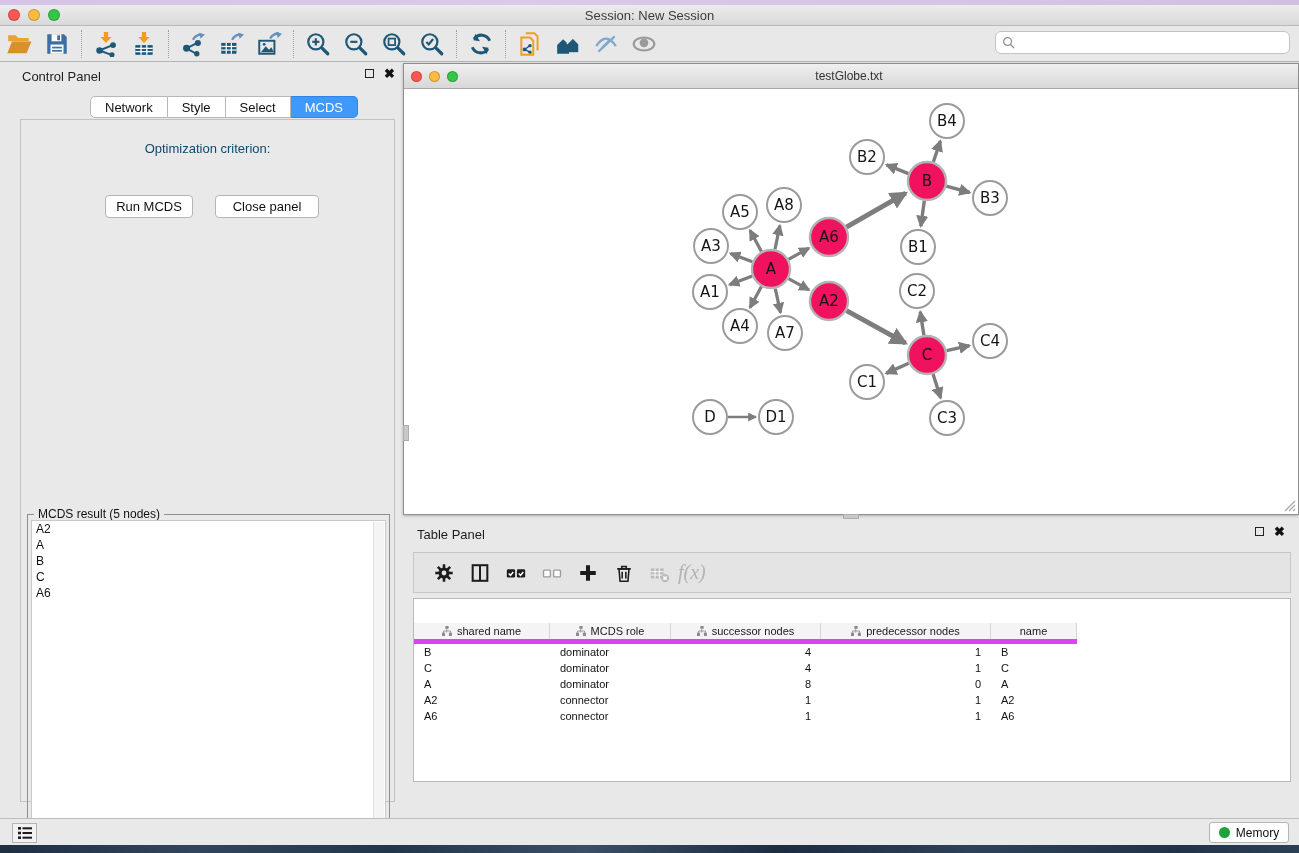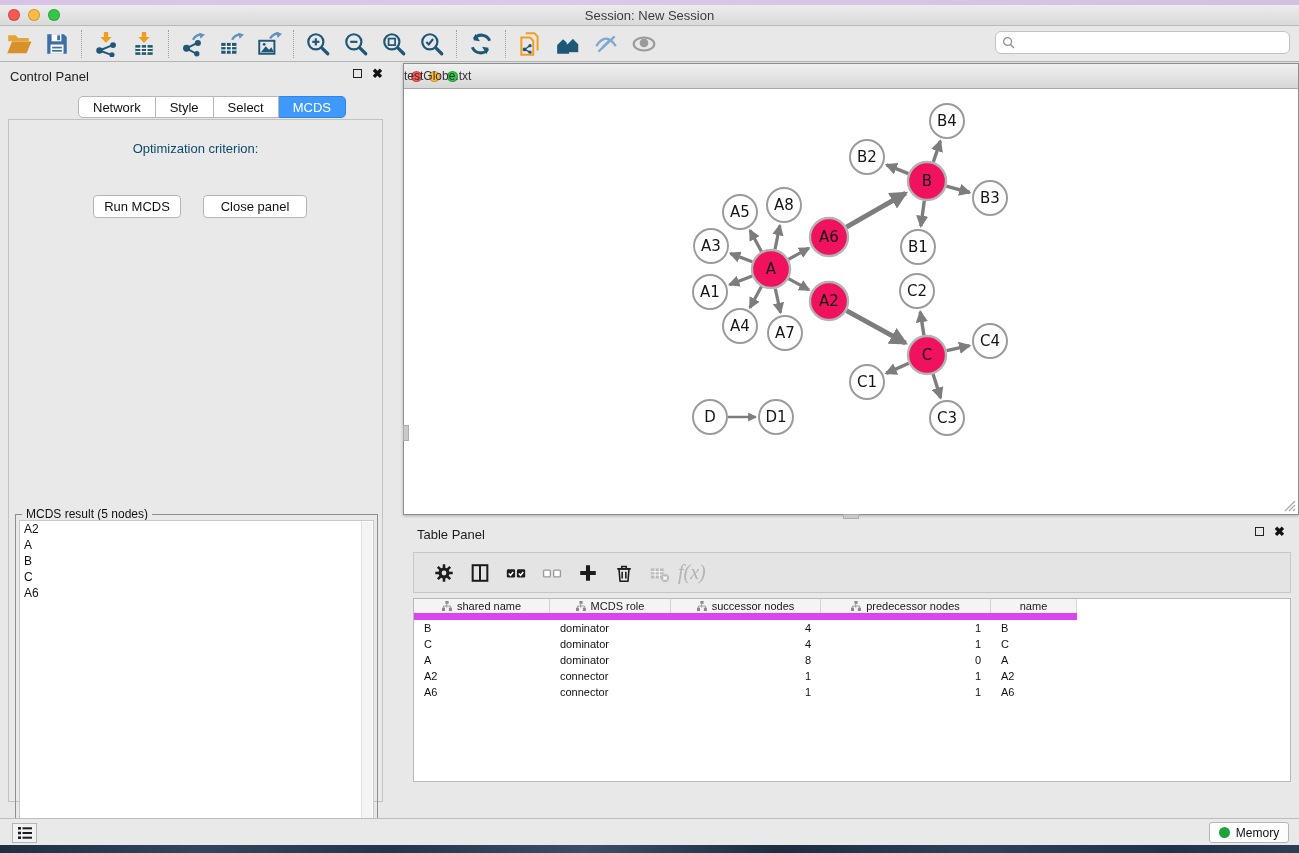--- a/index.html
+++ b/index.html
@@ -15,21 +15,21 @@
   #window-title { position:absolute; left:0; right:0; text-align:center; font-size:13px; color:#3c3c3c; }
 
   #toolbar { left:0; top:26px; width:1299px; height:36px; background:#e8e8e8; border-bottom:1px solid #b4b4b4; display:flex; align-items:center; }
   .tb-btn { width:38px; height:32px; display:flex; align-items:center; justify-content:center; }
   .tb-btn svg { width:26px; height:26px; }
   .tb-sep { width:1px; height:28px; border-left:1px dotted #9f9f9f; margin:0 5px; }
   #toolbar-search { position:absolute; left:995px; top:31px; width:295px; height:23px; background:#fff; border:1px solid #c3c3c3; border-radius:6px; display:flex; align-items:center; padding-left:6px; }
   #toolbar-search input { border:none; outline:none; flex:1; font-size:12px; background:transparent; height:100%; }
 
   
-  #control-panel { left:0; top:62px; width:391px; height:756px; background:#e8e8e8; }
+  #control-panel { left:12px; top:62px; width:391px; height:756px; background:#e8e8e8; }
   .panel-head { height:28px; display:flex; align-items:center; font-size:13px; color:#1d1d1d; padding-left:10px; position:relative; }
   .panel-ctrls { position:absolute; right:8px; top:7px; display:flex; gap:10px; align-items:center; }
   .float-box { width:9px; height:9px; border:1.6px solid #222; display:inline-block; }
   .close-x { font-size:13px; font-weight:bold; color:#111; line-height:9px; }
   #cp-tabs { position:absolute; left:78px; top:34px; display:flex; }
   .seg { height:22px; padding:0 14px; background:#fff; border:1px solid #b7b7b7; border-left:none; font-size:13px; color:#111; display:flex; align-items:center; }
   .seg:first-child { border-left:1px solid #b7b7b7; border-radius:5px 0 0 5px; }
   .seg:last-child { border-radius:0 5px 5px 0; }
   .seg.sel { background:#3f99fb; border-color:#2f84e8; color:#fff; }
   #cp-body { position:absolute; left:8px; top:57px; width:375px; height:683px; background:#e9e9e9; border:1px solid #c2c2c2; }
@@ -42,34 +42,34 @@
   #mcds-fieldset { position:absolute; left:6px; top:394px; width:363px; height:340px; border:1px solid #8f8f8f;padding-left:8px; }
   #mcds-legend { position:absolute; left:6px; top:-8px; background:#e9e9e9; padding:0 4px; font-size:12px; color:#111; }
   #mcds-list { position:absolute; left:3px; top:5px; width:355px; height:330px; background:#fff; border:1px solid #c9c9c9; overflow:hidden; }
   #mcds-list .sbar { position:absolute; right:1px; top:1px; width:11px; height:328px; background:#f4f4f4; border-left:1px solid #e0e0e0; }
   .mcds-item { font-size:12px; color:#111; padding:1px 0 1px 4px; line-height:14px; }
 
   
   #net-window { left:403px; top:63px; width:896px; height:452px; background:#fff; border:1px solid #8e8e8e; box-shadow:0 1px 3px rgba(0,0,0,.25); }
   #net-titlebar { height:25px; background:linear-gradient(#f0f0f0,#d7d7d7); border-bottom:1px solid #a8a8a8; display:flex; align-items:center; position:relative; }
   .tl2 { width:11px; height:11px; border-radius:50%; margin-left:7px; border:0.5px solid rgba(0,0,0,.2); }
-  #net-title { position:absolute; left:0; right:4px; font-size:12px; color:#333; }
+  #net-title { position:absolute; left:0; right:4px; text-align:center; font-size:12px; color:#333; }
   #net-canvas { position:relative; width:894px; height:425px; background:#fff; }
   #graph-svg { position:absolute; left:0; top:0; }
   #net-grip { position:absolute; right:2px; bottom:2px; width:13px; height:13px; }
   .pane-handle { background:#c9c9c9; border:1px solid #adadad; }
 
   
   #table-panel { left:403px; top:520px; width:896px; height:298px; background:#e8e8e8; }
   #tp-toolbar { position:absolute; left:10px; top:32px; width:878px; height:41px; background:#e4e4e4; border:1px solid #c6c6c6; display:flex; align-items:center; padding-left:12px; }
   .tp-btn { width:36px; height:34px; display:flex; align-items:center; justify-content:center; }
   .tp-btn svg { width:22px; height:22px; }
   #fx-label { font-family:"Liberation Serif", serif; font-style:italic; font-size:20px; color:#b3b3b3; margin-left:0; }
   #tp-table { position:absolute; left:10px; top:78px; width:878px; height:184px; background:#fff; border:1px solid #b9b9b9; overflow:hidden; }
-  #tp-header { display:flex; height:21px; background:#f4f4f4; border-bottom:7px solid #d946ef; width:663px; }
+  #tp-header { display:flex; height:21px; background:#f4f4f4; border-bottom:5px solid #d946ef; width:663px;margin-top:24px; }
   .th { display:flex; align-items:center; justify-content:center; gap:5px; font-size:11px; color:#1a1a1a; border-right:1px solid #d4d4d4; height:100%; }
   .th svg { width:10px; height:10px; }
   .tr { display:flex; height:16px; align-items:center; }
   .td { font-size:11px; color:#111; padding:0 10px; white-space:nowrap; overflow:hidden; }
   #tp-tabs { position:absolute; left:0; width:100%; top:268px; display:flex; justify-content:center; }
   #tp-tabs .seg { height:21px; font-size:13px; }
 
   
   #status-bar { left:0; top:818px; width:1299px; height:27px; background:#e9e9e9; border-top:1px solid #bdbdbd; }
   #list-btn { position:absolute; left:12px; top:4px; width:25px; height:20px; background:#f2f2f2; border:1px solid #b5b5b5; display:flex; align-items:center; justify-content:center; }

